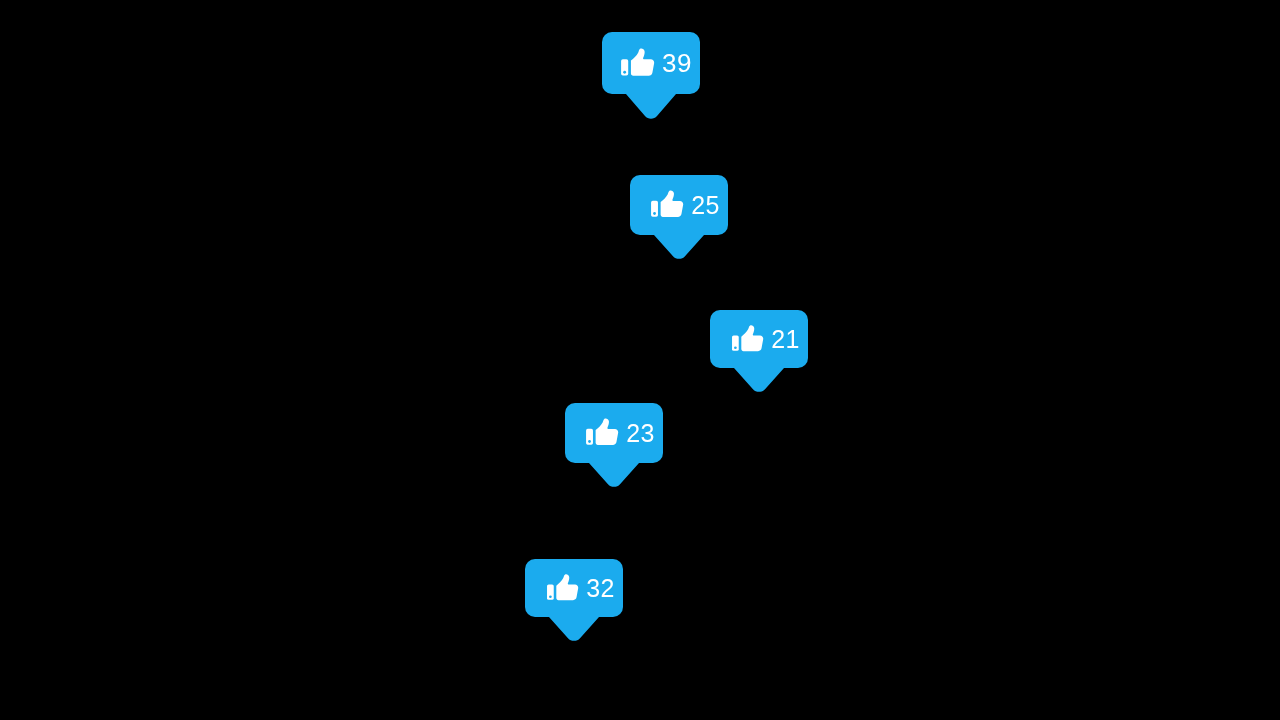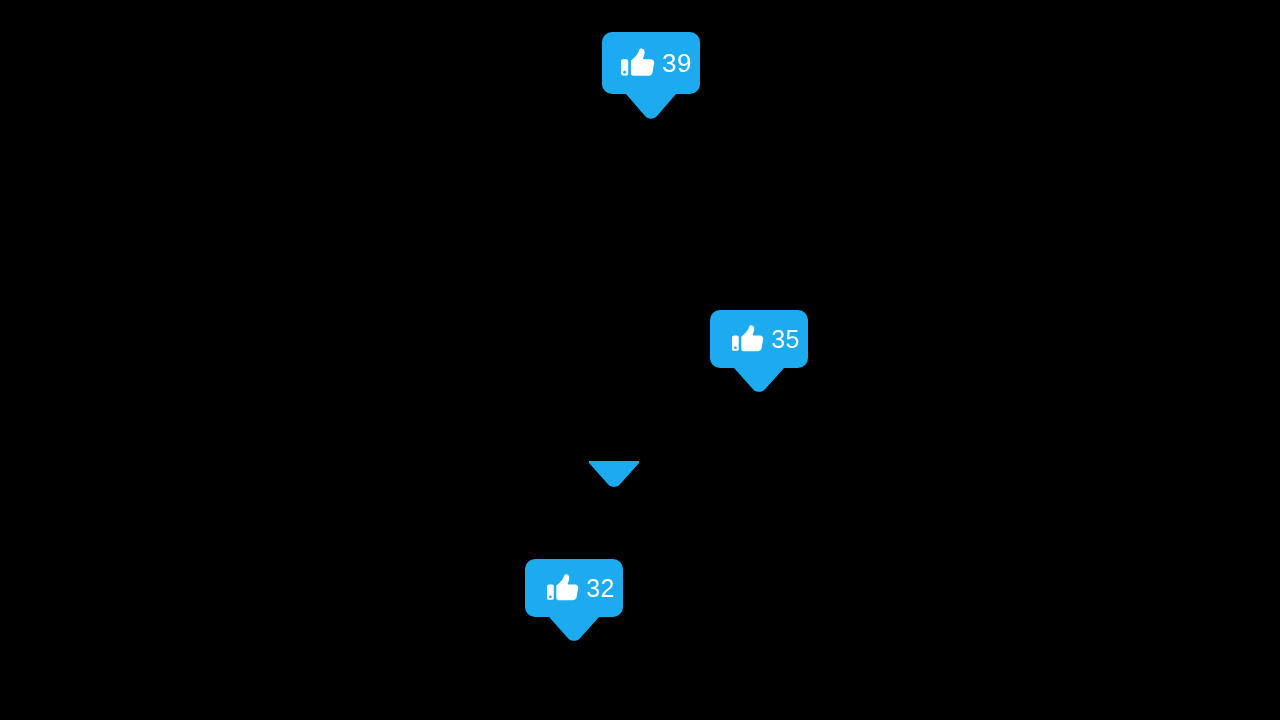--- a/index.html
+++ b/index.html
@@ -62,34 +62,55 @@
             <rect x="2" y="20" width="13" height="30" rx="3.2" ry="3.2" fill="#FFFFFF"></rect>
             <circle cx="8.5" cy="44" r="2.6" fill="#1BABEE"></circle>
             <path fill="#FFFFFF" d="M20 22.5 C24.5 19 30.5 13.5 33.2 8.2 C34.6 5.4 34.8 2.4 36.6 1.2 C39.6 -0.8 44.2 1.6 44.9 5.4 C45.6 9.2 44.2 13.6 42.4 17.6 C41.8 19 42.6 20.4 44.1 20.4 L56.3 20.4 C60.2 20.4 63.1 23.9 62.4 27.7 L59.2 45.1 C58.6 48.3 55.8 50.6 52.5 50.6 L24.2 50.6 C21.9 50.6 20 48.7 20 46.4 Z"></path>
           </svg></span>
         <span class="badge-count" style="font-size: 26px; color: rgb(255, 255, 255);">39</span>
       </div>
       <div class="badge-tail" style="left: 24px; top: 60px; width: 50px; height: 30px;"><svg viewBox="0 0 50 30" width="100%" height="100%" preserveAspectRatio="none" aria-hidden="true">
           <path fill="#1BABEE" d="M0 0 L50 0 L50 2 L31 24 C28 27.6 22 27.6 19 24 L0 2 Z"></path>
         </svg></div>
     </div>
+    <div class="badge" style="left: 630px; top: 175px; width: 98px; height: 85px;">
+      <div class="badge-body" style="width: 98px; height: 60px; background: rgb(27, 171, 238); padding-left: 11px; padding-right: 8px;">
+        <span class="badge-icon" style="width: 34px; height: 30px; margin-right: 7px;"><svg viewBox="0 0 64 56" width="100%" height="100%" aria-hidden="true">
+            <rect x="2" y="20" width="13" height="30" rx="3.2" ry="3.2" fill="#FFFFFF"></rect>
+            <circle cx="8.5" cy="44" r="2.6" fill="#1BABEE"></circle>
+            <path fill="#FFFFFF" d="M20 22.5 C24.5 19 30.5 13.5 33.2 8.2 C34.6 5.4 34.8 2.4 36.6 1.2 C39.6 -0.8 44.2 1.6 44.9 5.4 C45.6 9.2 44.2 13.6 42.4 17.6 C41.8 19 42.6 20.4 44.1 20.4 L56.3 20.4 C60.2 20.4 63.1 23.9 62.4 27.7 L59.2 45.1 C58.6 48.3 55.8 50.6 52.5 50.6 L24.2 50.6 C21.9 50.6 20 48.7 20 46.4 Z"></path>
+          </svg></span>
+        <span class="badge-count" style="font-size: 25px; color: rgb(255, 255, 255);">25</span>
+      </div>
+      <div class="badge-tail" style="left: 24px; top: 58px; width: 50px; height: 29px;"><svg viewBox="0 0 50 30" width="100%" height="100%" preserveAspectRatio="none" aria-hidden="true">
+          <path fill="#1BABEE" d="M0 0 L50 0 L50 2 L31 24 C28 27.6 22 27.6 19 24 L0 2 Z"></path>
+        </svg></div>
+    </div>
     <div class="badge" style="left: 710px; top: 310px; width: 98px; height: 83px;">
       <div class="badge-body" style="width: 98px; height: 58px; background: rgb(27, 171, 238); padding-left: 11px; padding-right: 8px;">
         <span class="badge-icon" style="width: 33px; height: 29px; margin-right: 7px;"><svg viewBox="0 0 64 56" width="100%" height="100%" aria-hidden="true">
             <rect x="2" y="20" width="13" height="30" rx="3.2" ry="3.2" fill="#FFFFFF"></rect>
             <circle cx="8.5" cy="44" r="2.6" fill="#1BABEE"></circle>
             <path fill="#FFFFFF" d="M20 22.5 C24.5 19 30.5 13.5 33.2 8.2 C34.6 5.4 34.8 2.4 36.6 1.2 C39.6 -0.8 44.2 1.6 44.9 5.4 C45.6 9.2 44.2 13.6 42.4 17.6 C41.8 19 42.6 20.4 44.1 20.4 L56.3 20.4 C60.2 20.4 63.1 23.9 62.4 27.7 L59.2 45.1 C58.6 48.3 55.8 50.6 52.5 50.6 L24.2 50.6 C21.9 50.6 20 48.7 20 46.4 Z"></path>
           </svg></span>
-        <span class="badge-count" style="font-size: 25px; color: rgb(255, 255, 255);">35</span>
+        <span class="badge-count" style="font-size: 25px; color: rgb(255, 255, 255);">21</span>
       </div>
       <div class="badge-tail" style="left: 24px; top: 56px; width: 50px; height: 29px;"><svg viewBox="0 0 50 30" width="100%" height="100%" preserveAspectRatio="none" aria-hidden="true">
           <path fill="#1BABEE" d="M0 0 L50 0 L50 2 L31 24 C28 27.6 22 27.6 19 24 L0 2 Z"></path>
         </svg></div>
     </div>
     <div class="badge" style="left: 565px; top: 403px; width: 98px; height: 85px;">
+      <div class="badge-body" style="width: 98px; height: 60px; background: rgb(27, 171, 238); padding-left: 11px; padding-right: 8px;">
+        <span class="badge-icon" style="width: 34px; height: 30px; margin-right: 7px;"><svg viewBox="0 0 64 56" width="100%" height="100%" aria-hidden="true">
+            <rect x="2" y="20" width="13" height="30" rx="3.2" ry="3.2" fill="#FFFFFF"></rect>
+            <circle cx="8.5" cy="44" r="2.6" fill="#1BABEE"></circle>
+            <path fill="#FFFFFF" d="M20 22.5 C24.5 19 30.5 13.5 33.2 8.2 C34.6 5.4 34.8 2.4 36.6 1.2 C39.6 -0.8 44.2 1.6 44.9 5.4 C45.6 9.2 44.2 13.6 42.4 17.6 C41.8 19 42.6 20.4 44.1 20.4 L56.3 20.4 C60.2 20.4 63.1 23.9 62.4 27.7 L59.2 45.1 C58.6 48.3 55.8 50.6 52.5 50.6 L24.2 50.6 C21.9 50.6 20 48.7 20 46.4 Z"></path>
+          </svg></span>
+        <span class="badge-count" style="font-size: 25px; color: rgb(255, 255, 255);">23</span>
+      </div>
       <div class="badge-tail" style="left: 24px; top: 58px; width: 50px; height: 29px;"><svg viewBox="0 0 50 30" width="100%" height="100%" preserveAspectRatio="none" aria-hidden="true">
           <path fill="#1BABEE" d="M0 0 L50 0 L50 2 L31 24 C28 27.6 22 27.6 19 24 L0 2 Z"></path>
         </svg></div>
     </div>
     <div class="badge" style="left: 525px; top: 559px; width: 98px; height: 83px;">
       <div class="badge-body" style="width: 98px; height: 58px; background: rgb(27, 171, 238); padding-left: 27px; padding-right: 8px;">
         <span class="badge-icon" style="width: 33px; height: 29px; margin-right: 7px;"><svg viewBox="0 0 64 56" width="100%" height="100%" aria-hidden="true">
             <rect x="2" y="20" width="13" height="30" rx="3.2" ry="3.2" fill="#FFFFFF"></rect>
             <circle cx="8.5" cy="44" r="2.6" fill="#1BABEE"></circle>
             <path fill="#FFFFFF" d="M20 22.5 C24.5 19 30.5 13.5 33.2 8.2 C34.6 5.4 34.8 2.4 36.6 1.2 C39.6 -0.8 44.2 1.6 44.9 5.4 C45.6 9.2 44.2 13.6 42.4 17.6 C41.8 19 42.6 20.4 44.1 20.4 L56.3 20.4 C60.2 20.4 63.1 23.9 62.4 27.7 L59.2 45.1 C58.6 48.3 55.8 50.6 52.5 50.6 L24.2 50.6 C21.9 50.6 20 48.7 20 46.4 Z"></path>

